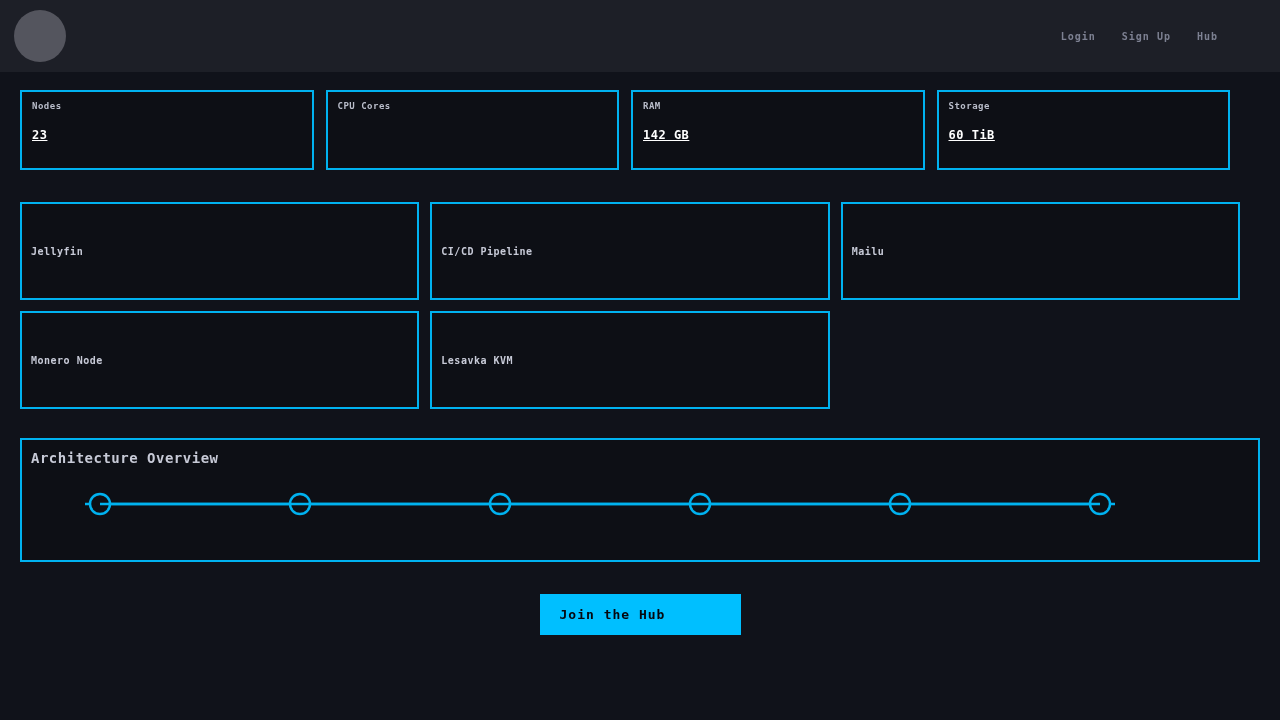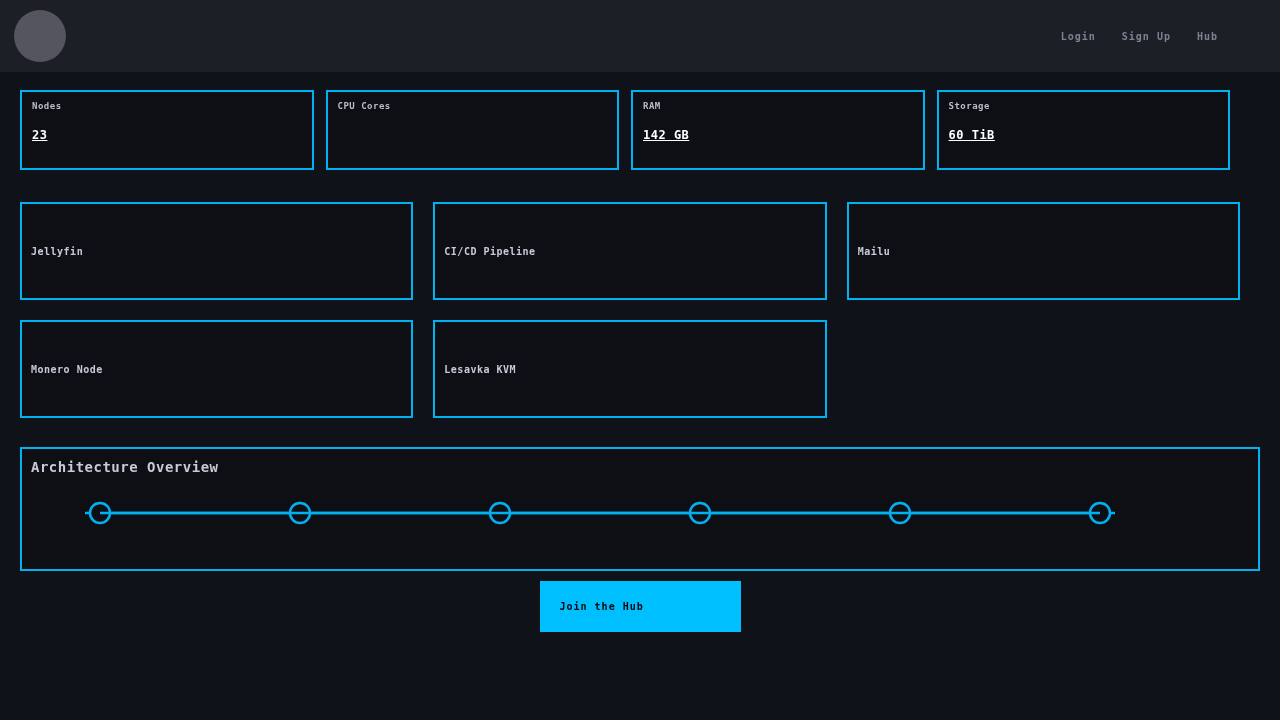--- a/index.html
+++ b/index.html
@@ -66,21 +66,21 @@
   .stat-value{
     font-size:12px;
     color:#ffffff;
     margin-top:17px;
     letter-spacing:0.5px;
     text-decoration:underline;
   }
   .services-grid{
     display:grid;
     grid-template-columns:repeat(3,1fr);
-    gap:20px;
+    gap:11px;
     margin:32px 40px 0 20px;
   }
   .service-card{
     height:98px;
     border:2px solid var(--accent);
     background:var(--card);
     display:flex;
     align-items:center;
     padding-left:9px;
     font-size:10px;
@@ -100,27 +100,27 @@
     color:var(--service-label);
     letter-spacing:0.5px;
   }
   .arch-svg{
     display:block;
     margin-top:6px;
   }
   .cta-button{
     display:block;
     width:201px;
-    height:51px;
-    margin:10px auto 0;
+    height:41px;
+    margin:32px auto 0;
     background:var(--button);
     border:none;
     font-family:"DejaVu Sans Mono", monospace;
     font-weight:bold;
-    font-size:10px;
+    font-size:13px;
     letter-spacing:1px;
     color:#06080f;
     text-align:left;
     padding-left:20px;
     cursor:pointer;
   }
 </style>
 </head>
 <body>
 

